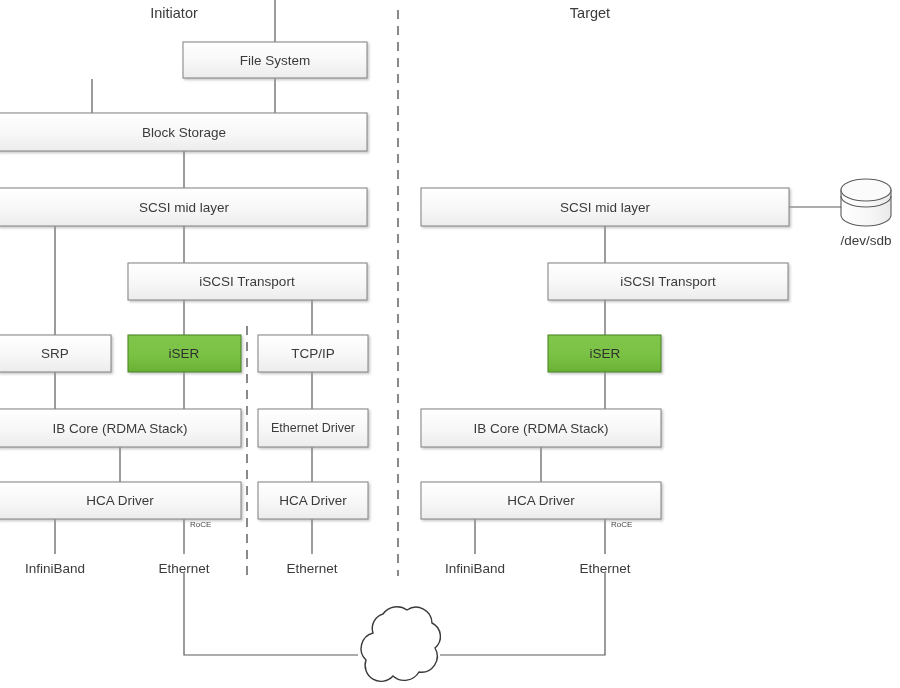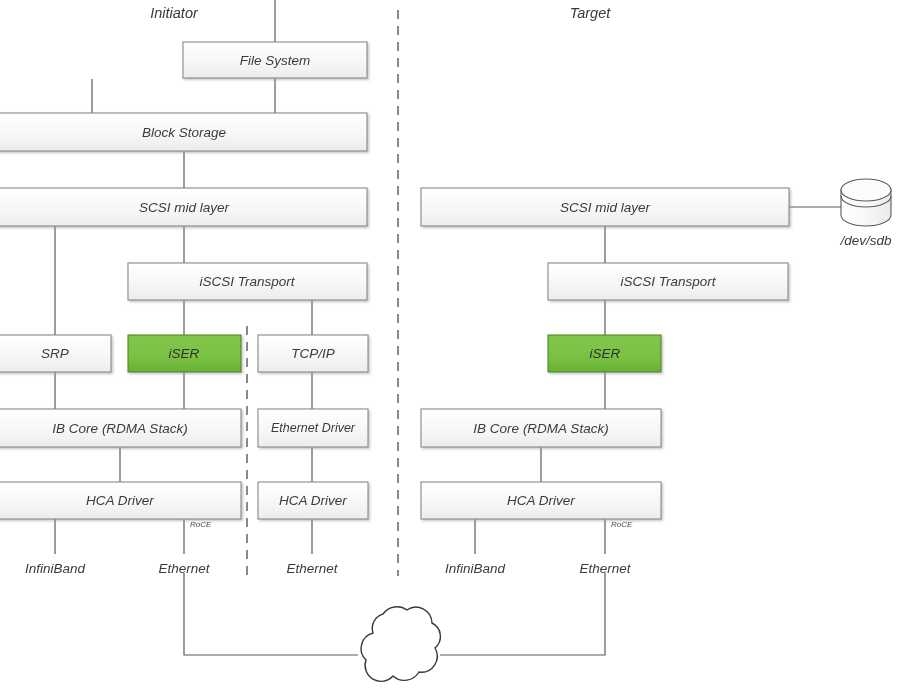--- a/index.html
+++ b/index.html
@@ -1,18 +1,18 @@
 <!DOCTYPE html>
 <html><head>
 <meta charset="utf-8">
 <style>
   html,body{margin:0;padding:0;background:#ffffff;}
   body{width:900px;height:688px;overflow:hidden;
        font-family:"Liberation Sans","DejaVu Sans",sans-serif;}
-  #stage{position:relative;width:900px;height:688px;font-style:italic;}
+  #stage{position:relative;width:900px;height:688px;}
   svg{display:block;}
   .node-label{
     font-family:"Liberation Sans","DejaVu Sans",sans-serif;
     font-size:13.5px; fill:#3b3b3b; text-anchor:middle;
     dominant-baseline:middle; pointer-events:none;
   }
   .iser-label{ fill:#2f2f2f; }
   .plain-label{
     font-family:"Liberation Sans","DejaVu Sans",sans-serif;
     font-size:13.5px; fill:#3b3b3b; text-anchor:middle;

